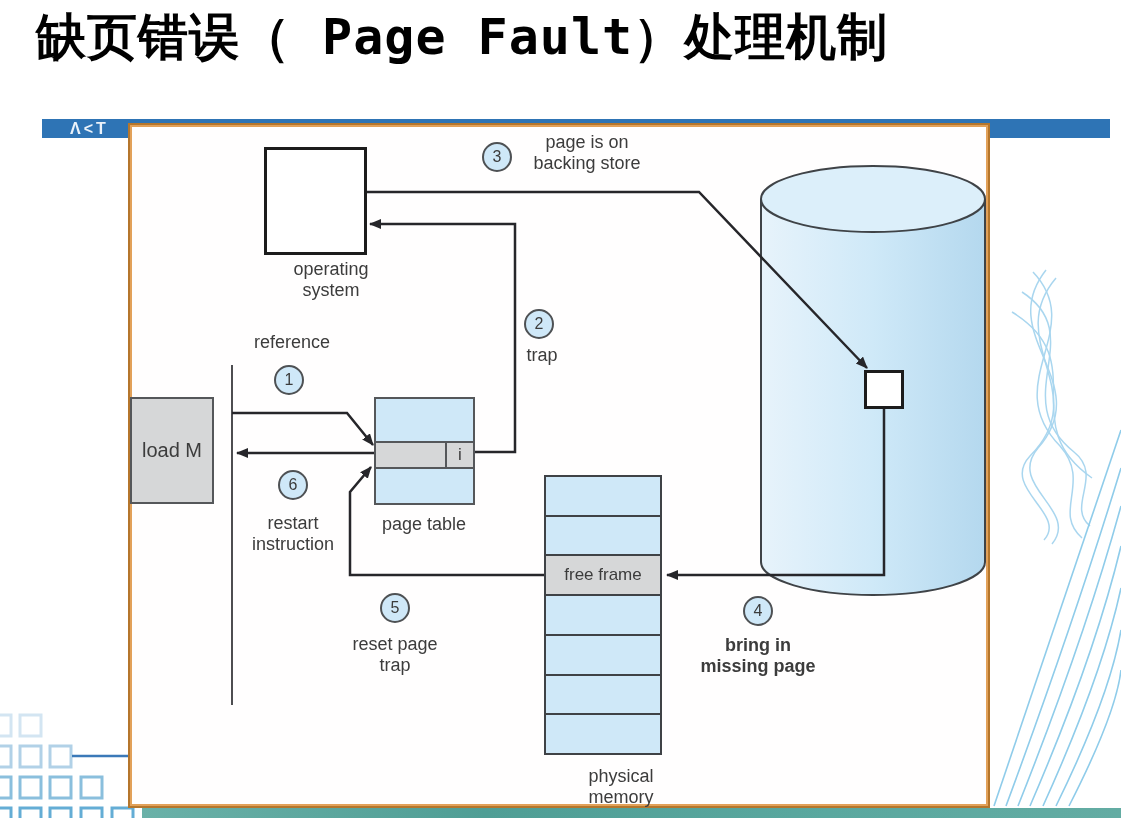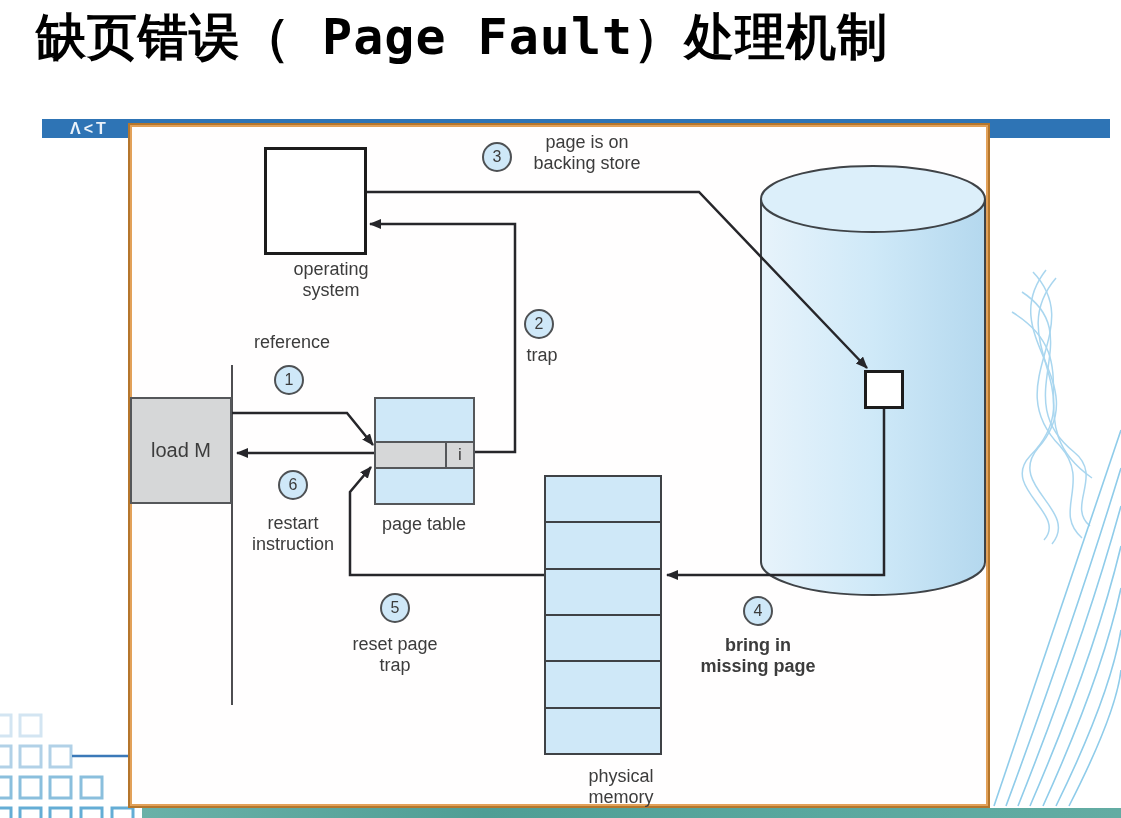--- a/index.html
+++ b/index.html
@@ -38,21 +38,21 @@
     box-shadow: inset 0 0 0 2px #e2a159;
     z-index:2;
   }
   .diagram-svg { position:absolute; left:0; top:0; width:858px; height:681px; }
 
   .os-box {
     position:absolute; left:134px; top:22px; width:103px; height:108px;
     background:#fff; border:3px solid #1c1c1c; box-sizing:border-box;
   }
   .load-m {
-    position:absolute; left:0; top:272px; width:102px; height:107px;
+    position:absolute; left:0; top:272px; width:84px; height:107px;
     background:#d6d7d8; border:2px solid #55575a; box-sizing:border-box;
     display:flex; align-items:center; justify-content:center;
     font-size:20px; color:#3c3c3c;
   }
   .page-table {
     position:absolute; left:244px; top:272px; width:101px; height:108px;
     background:#cfe8f8; border:2px solid #55575a; box-sizing:border-box;
   }
   .pt-row {
     position:absolute; left:0; right:0; top:42px; height:24px;
@@ -190,20 +190,23 @@
       <div class="pt-cell-i">i</div>
     </div>
   </div>
   <div class="lbl" style="left:294px; top:389px;">
     <div>page table</div>
   </div>
 
   <div class="phys">
     <div class="frame"></div>
     <div class="frame"></div>
+    <div class="frame free">
+      <span>free frame</span>
+    </div>
     <div class="frame"></div>
     <div class="frame"></div>
     <div class="frame"></div>
     <div class="frame"></div>
   </div>
   <div class="lbl" style="left:491px; top:641px;">
     <div>physical</div>
     <div>memory</div>
   </div>
 

